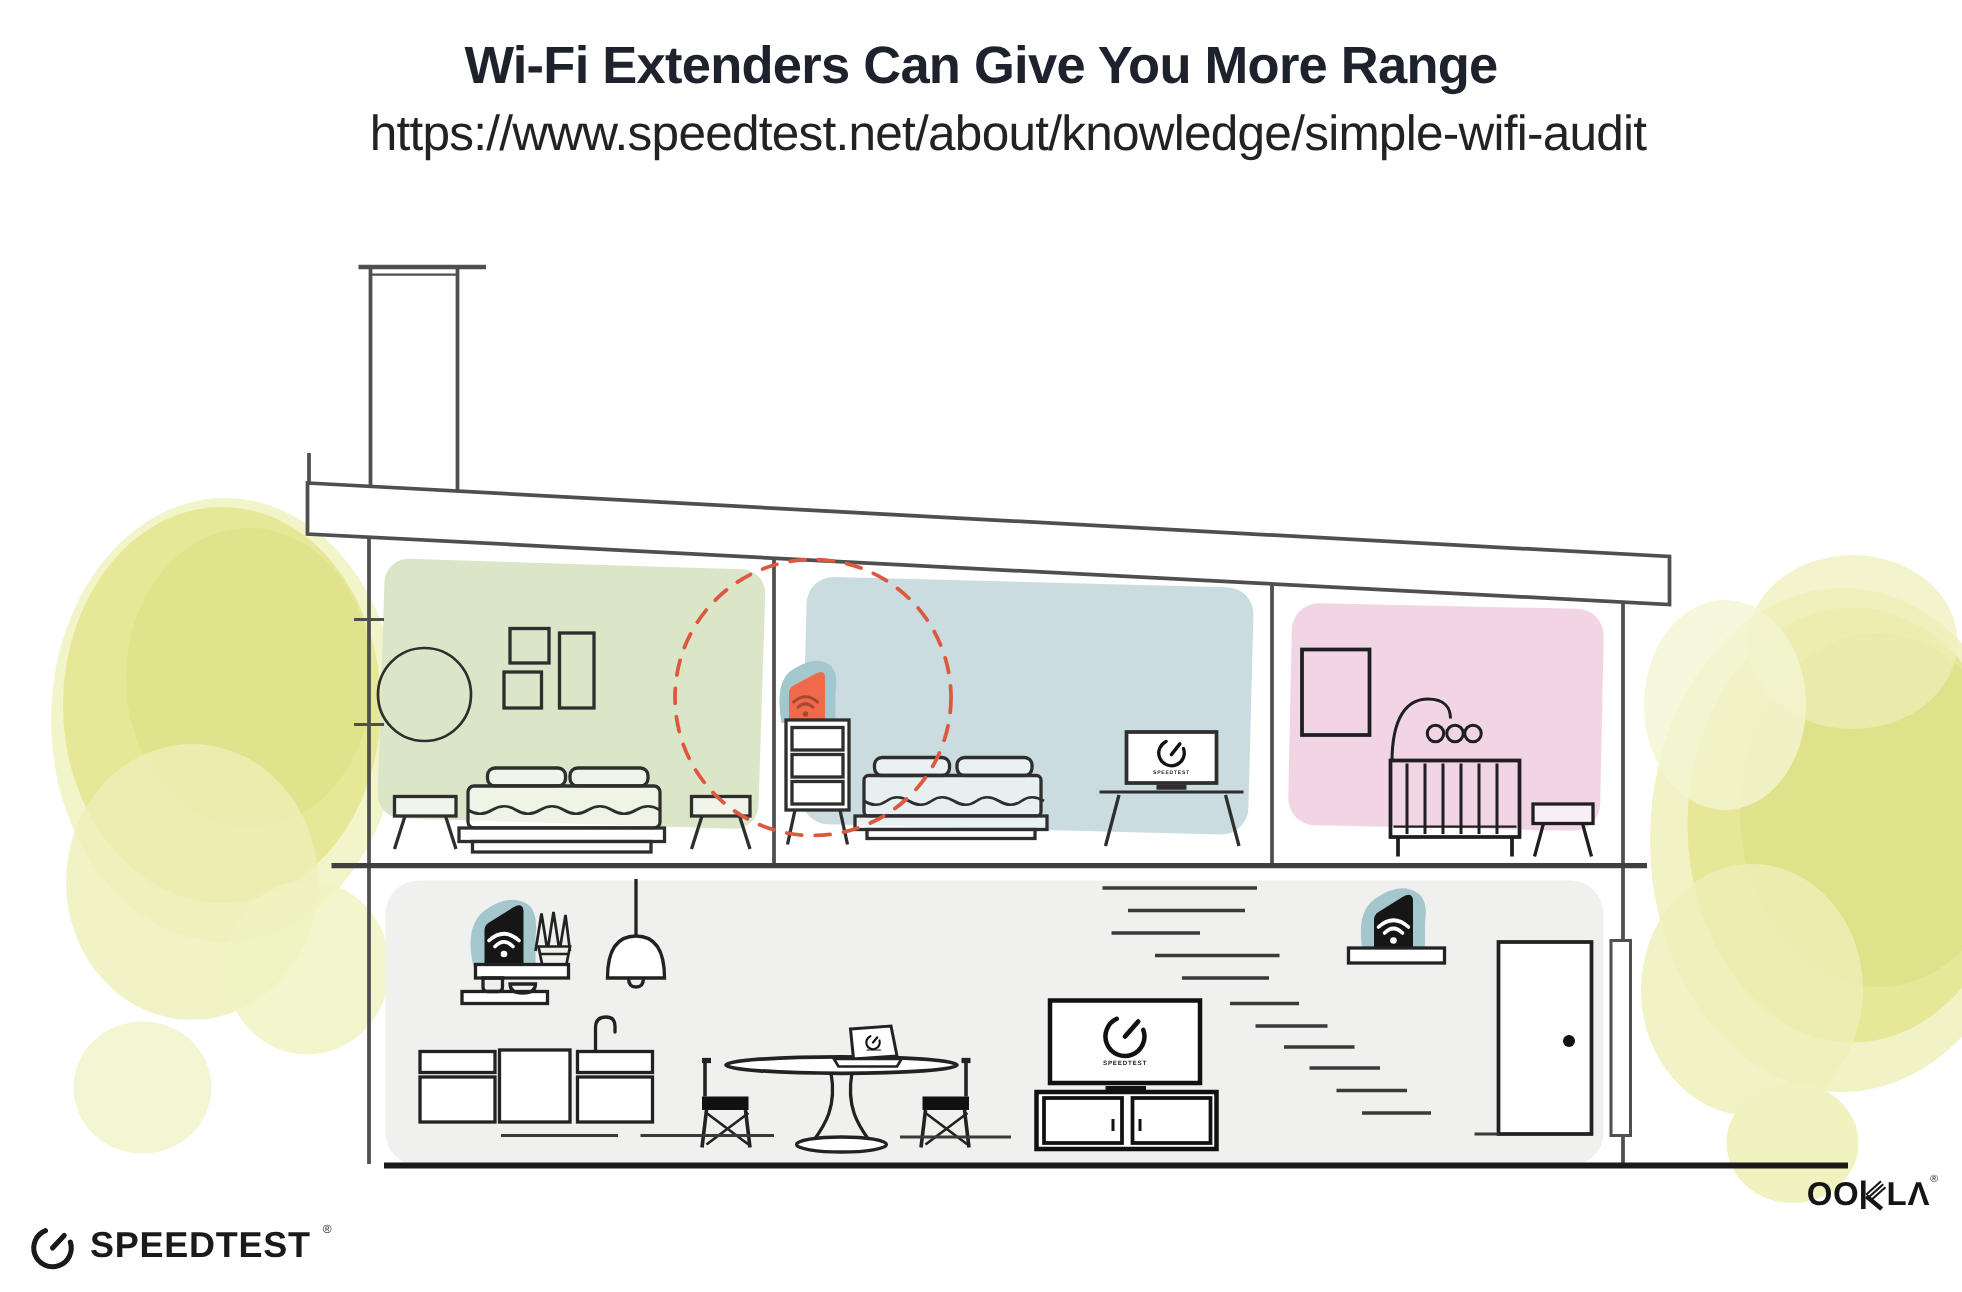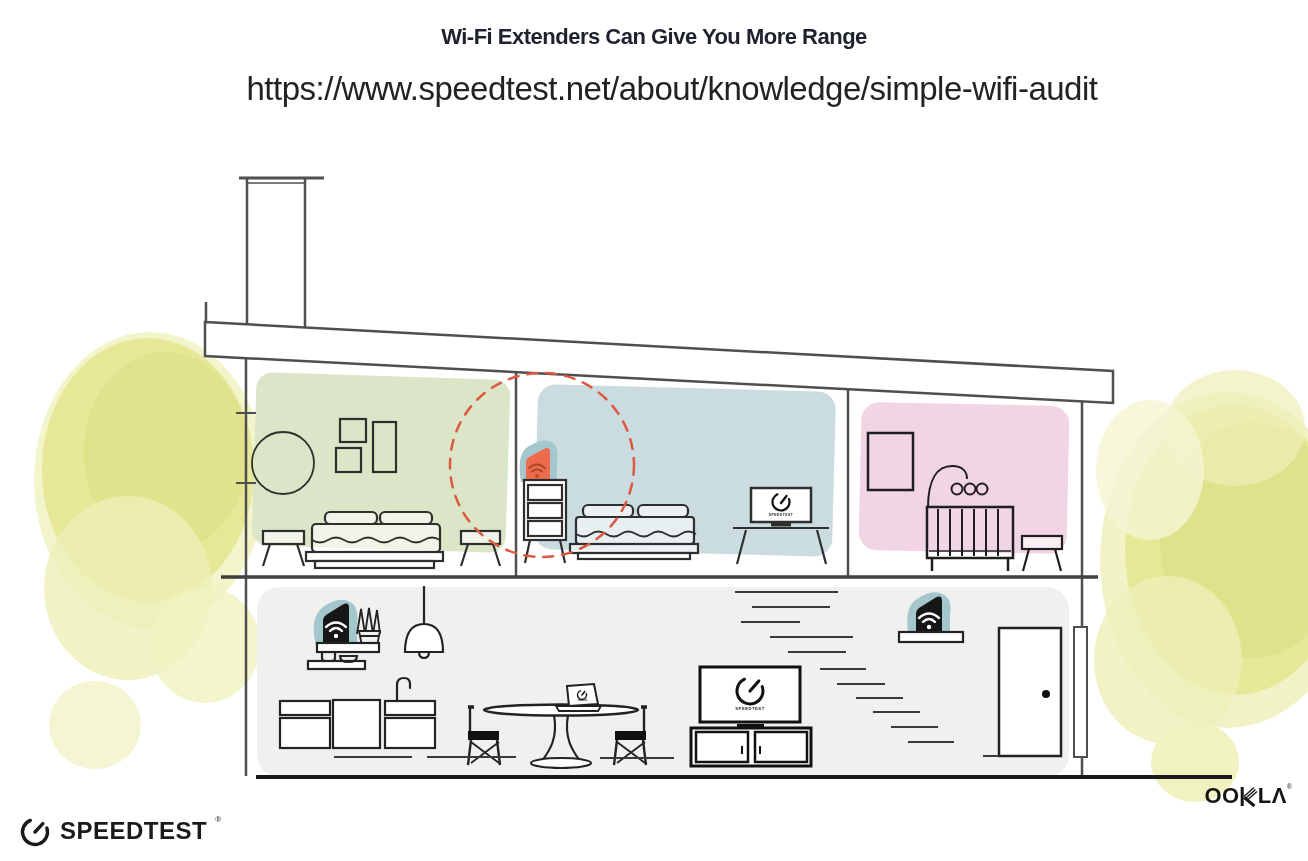--- a/index.html
+++ b/index.html
@@ -1,19 +1,19 @@
 <!DOCTYPE html>
 <html><head>
 <meta charset="utf-8">
 <style>
   html,body{margin:0;padding:0;background:#ffffff;}
   .page{position:relative;width:1308px;height:861px;background:#fff;overflow:hidden;
         font-family:"Liberation Sans", sans-serif;}
   .title{position:absolute;top:24px;left:0;right:0;text-align:center;
-         font-size:22px;font-weight:700;letter-spacing:-0.5px;color:#1e222d;}
+         font-size:35px;font-weight:700;letter-spacing:-0.5px;color:#1e222d;}
   .url{position:absolute;top:70px;left:0;right:0;text-align:center;
        font-size:33px;font-weight:400;letter-spacing:-0.5px;color:#222;margin-left:36px;}
   .scene{position:absolute;top:0;left:0;}
   .footer-speedtest{position:absolute;left:18px;top:814px;display:flex;align-items:center;gap:8px;}
   .st-word{font-size:24px;font-weight:700;letter-spacing:0.5px;color:#1a1a1a;}
   .st-tm{font-size:8px;color:#1a1a1a;vertical-align:top;position:relative;top:-12px;}
   .footer-ookla{position:absolute;right:16px;top:784px;display:flex;align-items:flex-start;}
   .ook-txt{font-size:22px;font-weight:700;letter-spacing:0.5px;color:#151515;line-height:23px;}
   .ook-tm{font-size:7px;color:#151515;position:relative;top:-1px;}
   svg text{font-family:"Liberation Sans", sans-serif;}

